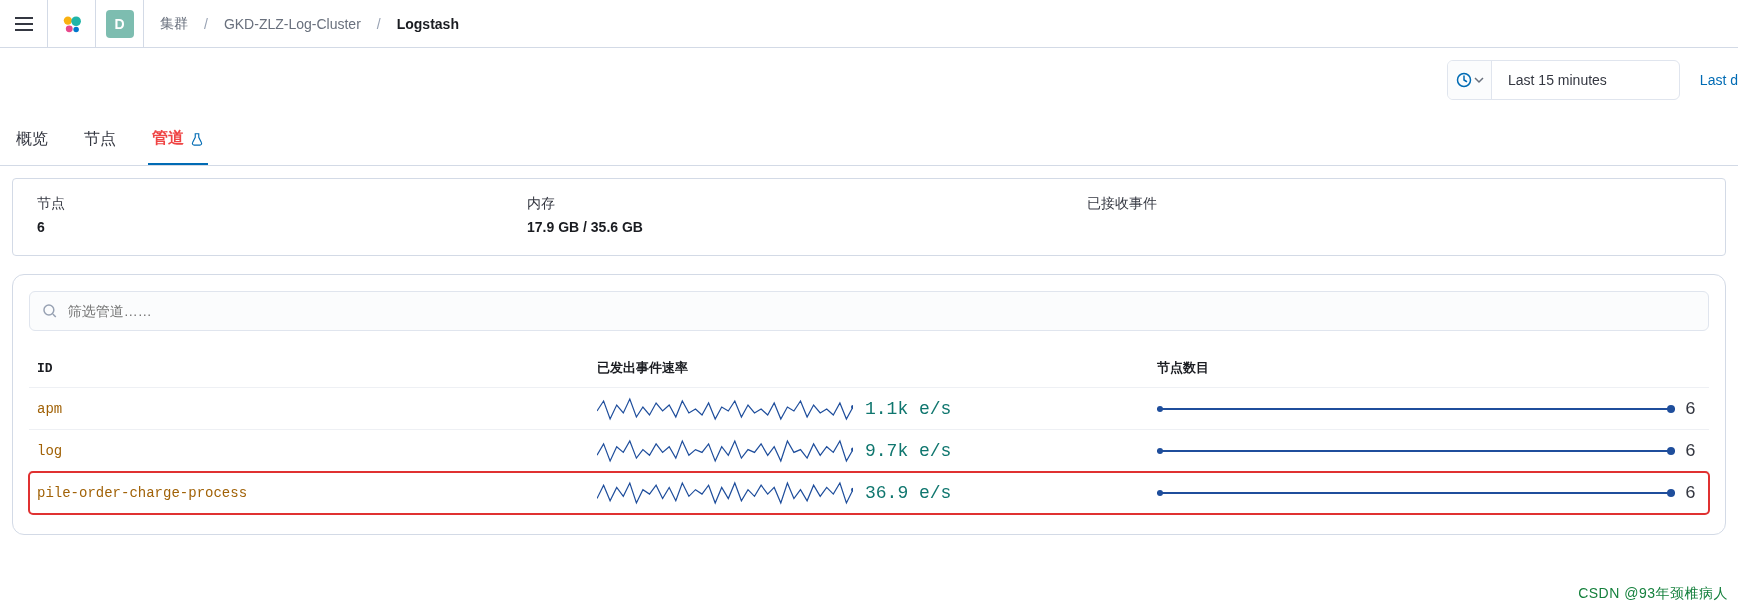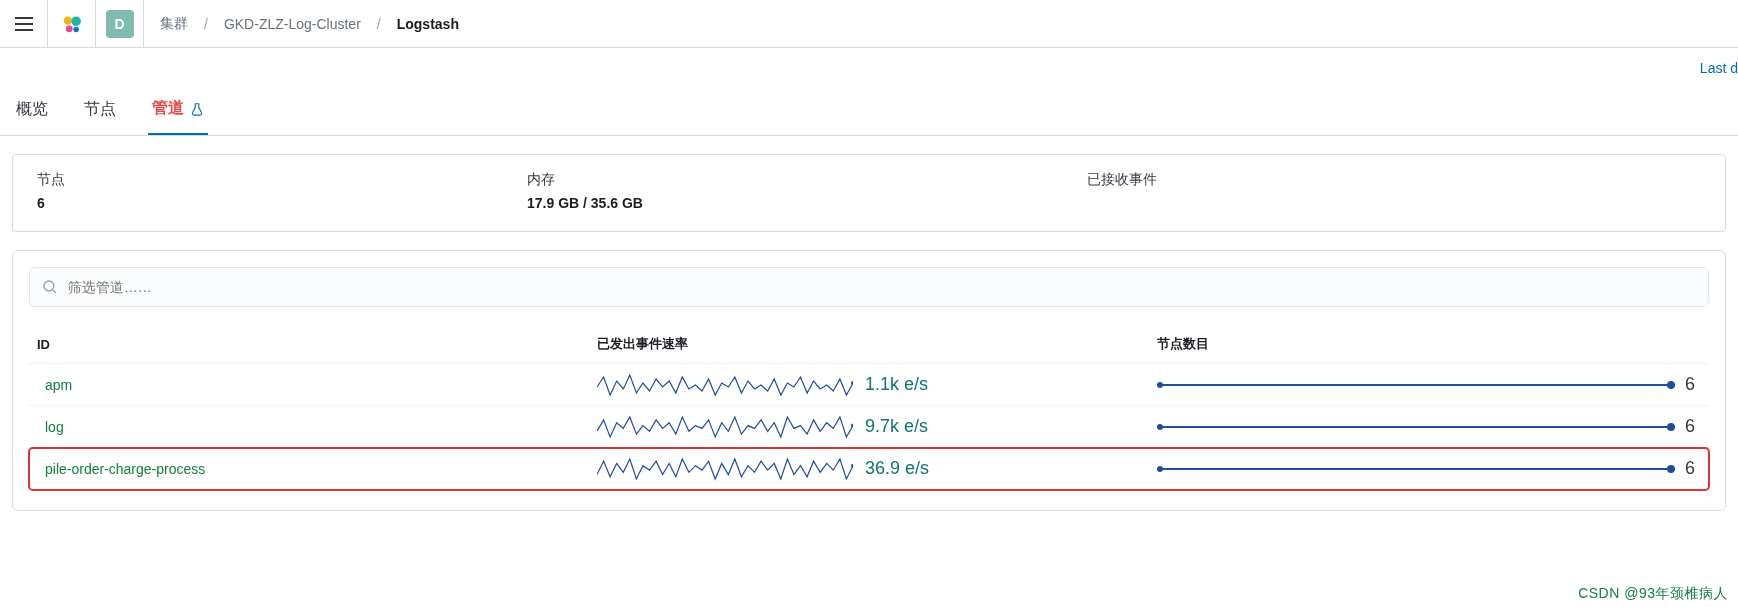--- a/index.html
+++ b/index.html
@@ -18,42 +18,42 @@
   .breadcrumb .crumb.current { color:#1a1c21; font-weight:600; }
   
   .actionrow { display:flex; justify-content:flex-end; align-items:center; padding: 12px 0 12px 12px; gap: 12px; }
   .timepicker { display:flex; align-items:center; border:1px solid #e0e5ee; border-radius:6px; height:40px; overflow:hidden; }
   .timepicker .tp-toggle { width:44px; height:100%; display:flex; align-items:center; justify-content:center; gap:2px; border-right:1px solid #e0e5ee; background:#fbfcfd; cursor:pointer;}
   .timepicker .tp-toggle svg.clock { width:16px; height:16px; color:#006bb4; }
   .timepicker .tp-toggle svg.chev { width:10px; height:10px; color:#69707d; }
   .timepicker .tp-label { padding: 0 72px 0 16px; font-size:14px; color:#343741; }
   .showdates { color:#006bb4; font-size:14px; padding-left:8px; white-space:nowrap; }
   
-  .tabs { display:flex; gap:28px; padding: 0 0 0 12px; border-bottom:1px solid #d3dae6; position:relative; top:0;}
+  .tabs { display:flex; gap:28px; padding: 0 0 0 12px; border-bottom:1px solid #d3dae6; position:relative; top:6px;}
   .tab { font-size:16px; color:#343741; padding: 10px 4px 14px 4px; cursor:pointer; display:flex; align-items:center; gap:6px;}
   .tab.active { color:#ef4444; border-bottom: 2px solid #006bb4; font-weight:700;}
   .tab .beaker { width:14px; height:14px; }
   
   .panel { margin: 18px 12px 0 12px; border:1px solid #d3dae6; border-radius:4px; background:#fff; }
   .summary { display:flex; padding: 16px 24px 20px 24px; }
   .summary .col { flex: 0 0 auto; }
   .summary .col.c1 { width: 490px; }
   .summary .col.c2 { width: 560px; }
   .summary .col.c3 { flex:1; }
   .summary .label { font-size:14px; color:#343741; margin-bottom:6px; }
   .summary .value { font-size:14px; font-weight:700; color:#1a1c21; }
   
-  .tablepanel { margin: 18px 12px 0 12px; border:1px solid #d3dae6; border-radius:6px; background:#fff; padding: 16px 16px 20px 16px; }
+  .tablepanel { margin: 18px 12px 0 12px; border:1px solid #d3dae6; border-radius:12px; background:#fff; padding: 16px 16px 20px 16px; }
   .search { display:flex; align-items:center; gap:10px; border:1px solid #e0e5ee; border-radius:6px; height:40px; padding:0 12px; background:#fbfcfd; }
   .search svg { width:16px; height:16px; color:#98a2b3;}
   .search input { border:none; outline:none; background:transparent; font-size:14px; color:#69707d; width:100%; }
-  table { width:100%; border-collapse: collapse; margin-top: 18px; table-layout:fixed;}
+  table { width:100%; border-collapse: collapse; margin-top: 18px; table-layout:fixed;font-family:Liberation Mono, monospace;}
   th { text-align:left; font-size:13px; font-weight:600; color:#1a1c21; padding: 10px 8px; border-bottom:1px solid #eef0f4;}
   td { font-size:14px; padding: 8px 8px; border-bottom:1px solid #eef0f4; vertical-align:middle; height:42px;}
-  td.idcell a { color:#15803d; text-decoration:none;margin-left:8px; }
+  td.idcell a { color:#a16207; text-decoration:none; }
   .col-id { width: 560px; }
   .col-rate { width: 560px; }
   .ratecell { display:flex; align-items:center; gap:12px; }
   .spark { width: 256px; height: 24px; }
   .ratevalue { font-size:18px; color:#0f766e; }
   .nodecell { display:flex; align-items:center; gap:10px; }
   .nodeline { flex:1; height:10px; position:relative; }
   .nodeline .track { position:absolute; left:0; right:0; top:50%; height:2px; background:#1f4e9c; transform:translateY(-50%);}
   .nodeline .dot-l { position:absolute; left:0; top:50%; width:6px; height:6px; background:#1f4e9c; border-radius:50%; transform:translate(0,-50%);}
   .nodeline .dot-r { position:absolute; right:0; top:50%; width:8px; height:8px; background:#1f4e9c; border-radius:50%; transform:translate(0,-50%);}
@@ -87,20 +87,32 @@
   <div class="breadcrumb">
     <span class="crumb">集群</span>
     <span class="sep">/</span>
     <span class="crumb">GKD-ZLZ-Log-Cluster</span>
     <span class="sep">/</span>
     <span class="crumb current">Logstash</span>
   </div>
 </div>
 
 <div class="actionrow">
+  <div class="timepicker">
+    <div class="tp-toggle">
+      <svg class="clock" viewBox="0 0 16 16">
+          <circle cx="8" cy="8" r="6.5" fill="none" stroke="#006bb4" stroke-width="1.5"></circle>
+          <path d="M8 4v4l2.5 1.5" stroke="#006bb4" stroke-width="1.5" fill="none" stroke-linecap="round"></path>
+        </svg>
+      <svg class="chev" viewBox="0 0 10 10">
+          <path d="M1 3l4 4 4-4" stroke="#69707d" stroke-width="1.5" fill="none"></path>
+        </svg>
+    </div>
+    <div class="tp-label">Last 15 minutes</div>
+  </div>
   <span class="showdates">Last d</span>
 </div>
 
 <div class="tabs">
   <div class="tab">概览</div>
   <div class="tab">节点</div>
   <div class="tab active">
     <span>管道</span>
     <svg class="beaker" viewBox="0 0 16 16">
         <path d="M6 2h4v4l3 6a2 2 0 0 1-1.8 3H4.8A2 2 0 0 1 3 12l3-6V2z" fill="none" stroke="#006bb4" stroke-width="1.3"></path>

